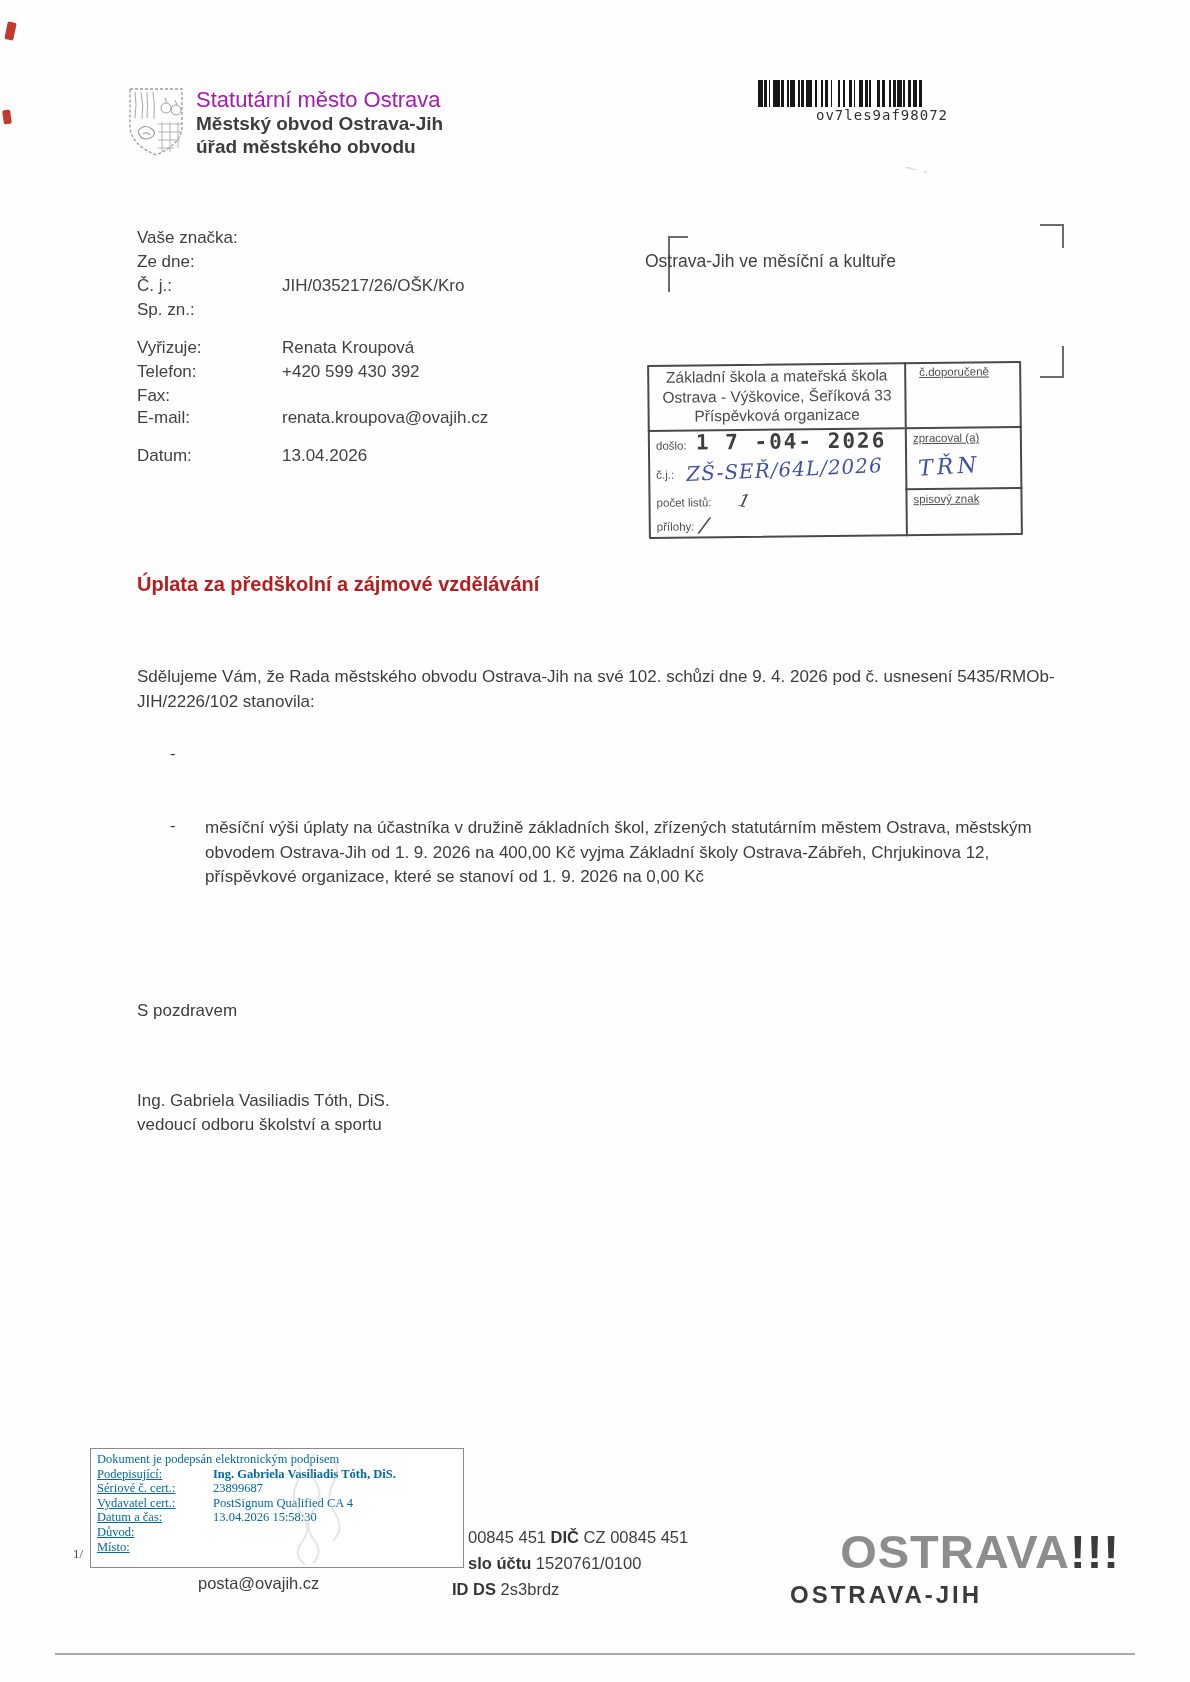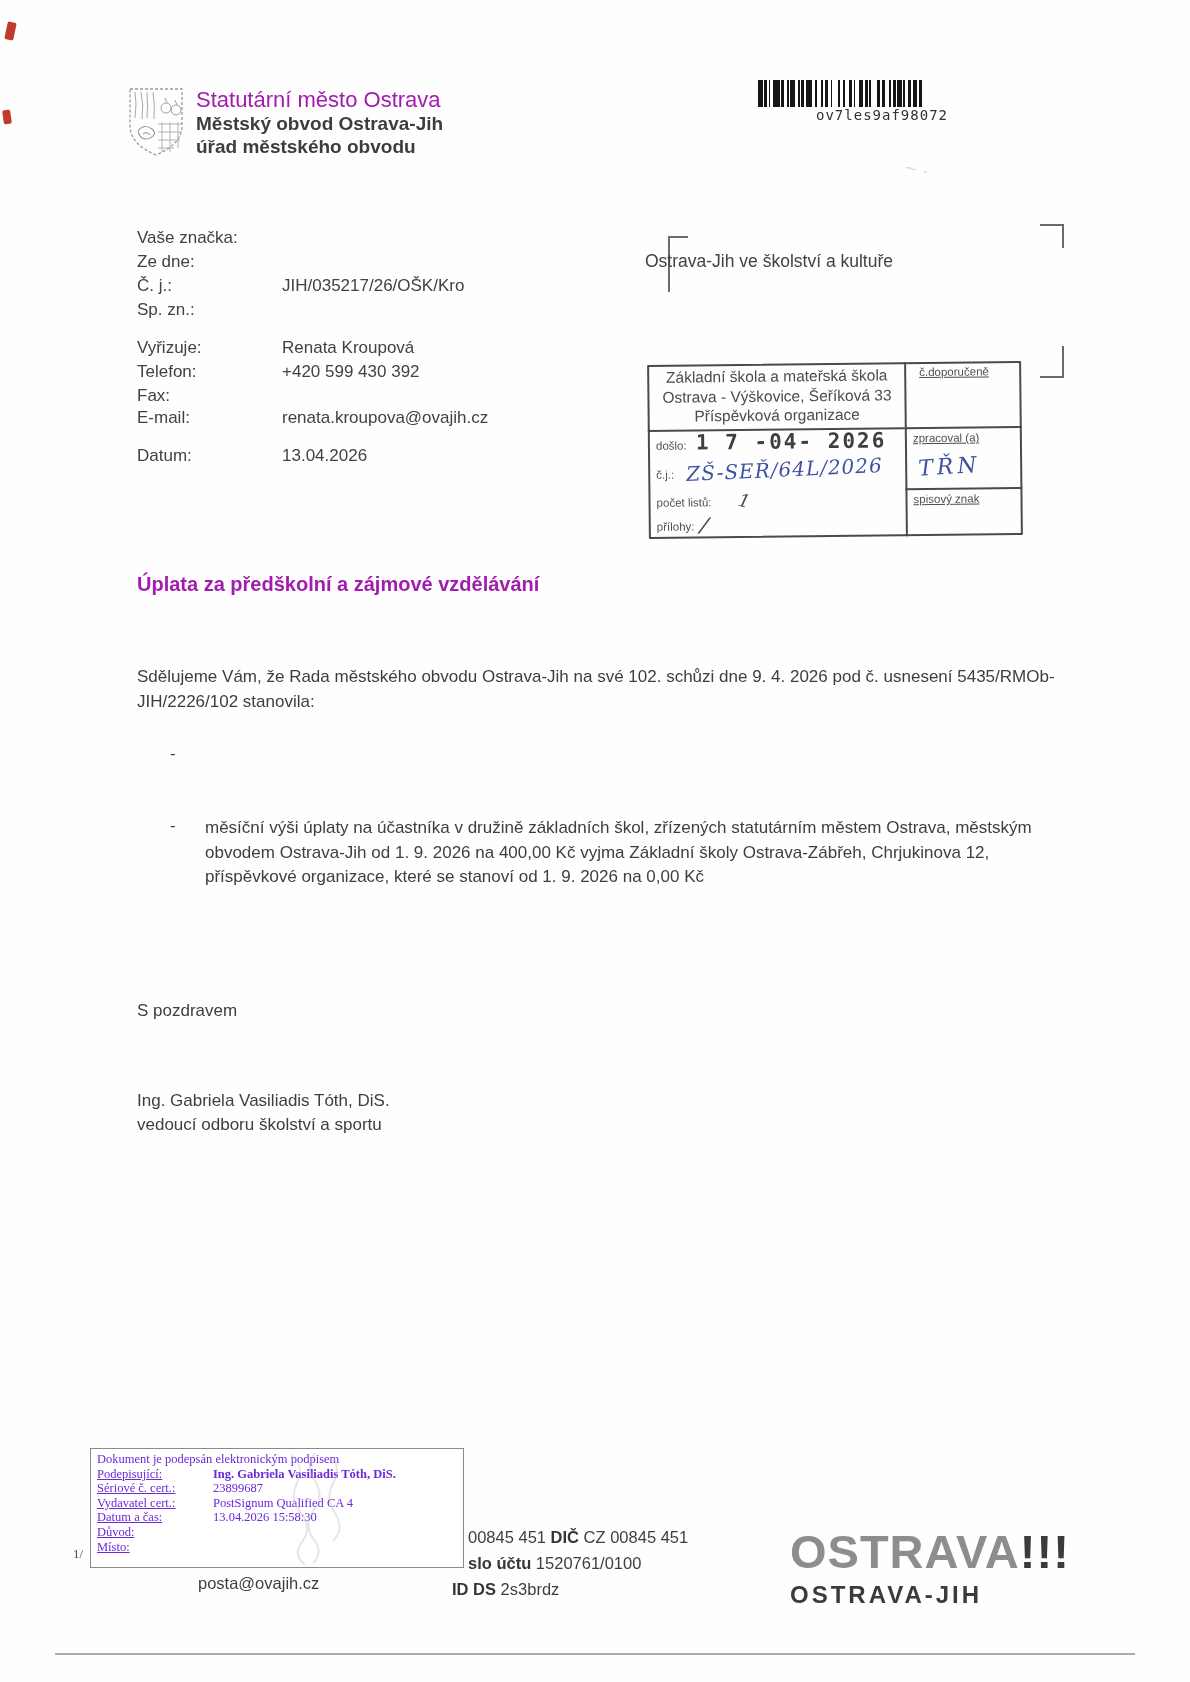--- a/index.html
+++ b/index.html
@@ -45,41 +45,41 @@
   .stamp .hdiv-r2 { position:absolute; left:257px; top:126px; right:0; height:2px; background:#4a4a4a; }
   .stamp-small { font-size:11.5px; color:#4f4f4f; }
   .stamp-date { font-family:"DejaVu Sans Mono", monospace; font-size:21px; font-weight:bold; letter-spacing:2px; color:#3f3f3f; }
   .ink { color:#3f51a3; font-style:italic; }
   .hand-cj { font-size:20px; letter-spacing:1px; transform:rotate(-2deg); font-family:"DejaVu Serif", serif; }
   .hand-small { font-size:18px; font-family:"DejaVu Serif", serif; }
   .stamp .u { text-decoration:underline; }
   .hand-zprac { font-size:22px; letter-spacing:4px; font-family:"DejaVu Serif", serif; transform:rotate(-3deg); display:inline-block; }
 
   
-  .subject { font-size:20px; font-weight:bold; color:#a21caf;text-align:right; }
+  .subject { font-size:20px; font-weight:bold; color:#b91c1c;text-align:right; }
   .para { font-size:17px; line-height:25px; color:#3e3e3e; }
   .bullet-dash { position:absolute; font-size:17px; color:#3e3e3e; }
   .bullet-text { position:absolute; font-size:17px; line-height:24.5px; color:#3e3e3e; }
 
   
   .esign {
     position:absolute; left:90px; top:1448px; width:374px; height:120px;
     border:1px solid #8a8a8a; font-family:"Liberation Serif", serif;
-    font-size:12.5px; color:#6d28d9; padding:3px 0 0 6px; line-height:14.6px;
+    font-size:12.5px; color:#0369a1; padding:3px 0 0 6px; line-height:14.6px;
     background:rgba(255,255,255,0.55);
   }
   .esign .lbl { display:inline-block; width:116px;text-decoration:underline; }
   .esign .v-bold { font-weight:bold; }
   .esign-mark { position:absolute; opacity:0.35; }
 
   
   .foot-sm { font-size:13px; font-family:"Liberation Serif", serif; color:#4a4a4a; }
   .foot-line { font-size:16.5px; color:#3e3e3e; }
   .foot-line b { color:#353535; }
-  .logo-main { font-size:47px; font-weight:bold; color:#8d8d8d; letter-spacing:1px; }
+  .logo-main { font-size:47px; font-weight:bold; color:#8d8d8d; letter-spacing:1px;text-align:right; }
   .logo-bangs { color:#3b3b3b; }
   .logo-sub { font-size:24px; font-weight:bold; color:#3b3b3b; letter-spacing:3px; }
   .bottom-rule { position:absolute; left:55px; top:1653px; width:1080px; height:2px; background:#ababab; }
 
   .smudge { position:absolute; color:#bdbdbd; font-size:20px; transform:rotate(8deg); opacity:.6; }
 </style>
 </head>
 <body>
 
 <div class="page">
@@ -188,21 +188,21 @@
   <div class="meta-row" style="top:446px;">Datum:</div>
   <div class="meta-val" style="top:446px;">13.04.2026</div>
 
   <div class="brk" style="left:668px; top:236px; width:20px; height:2px;"></div>
   <div class="brk" style="left:668px; top:236px; width:2px; height:56px;"></div>
   <div class="brk" style="left:1040px; top:224px; width:24px; height:2px;"></div>
   <div class="brk" style="left:1062px; top:224px; width:2px; height:24px;"></div>
   <div class="brk" style="left:1062px; top:346px; width:2px; height:32px;"></div>
   <div class="brk" style="left:1040px; top:376px; width:24px; height:2px;"></div>
   <div class="abs recipient" style="left:645px; top:248px;">
-    <div>Ostrava-Jih ve školství a kultuře</div>
+    <div>Ostrava-Jih ve měsíční a kultuře</div>
   </div>
 
   <div class="stamp">
     <div class="outer"></div>
     <div class="vdiv"></div>
     <div class="hdiv-left"></div>
     <div class="hdiv-r1"></div>
     <div class="hdiv-r2"></div>
     <div class="org">
       <div>Základní škola a mateřská škola</div>

